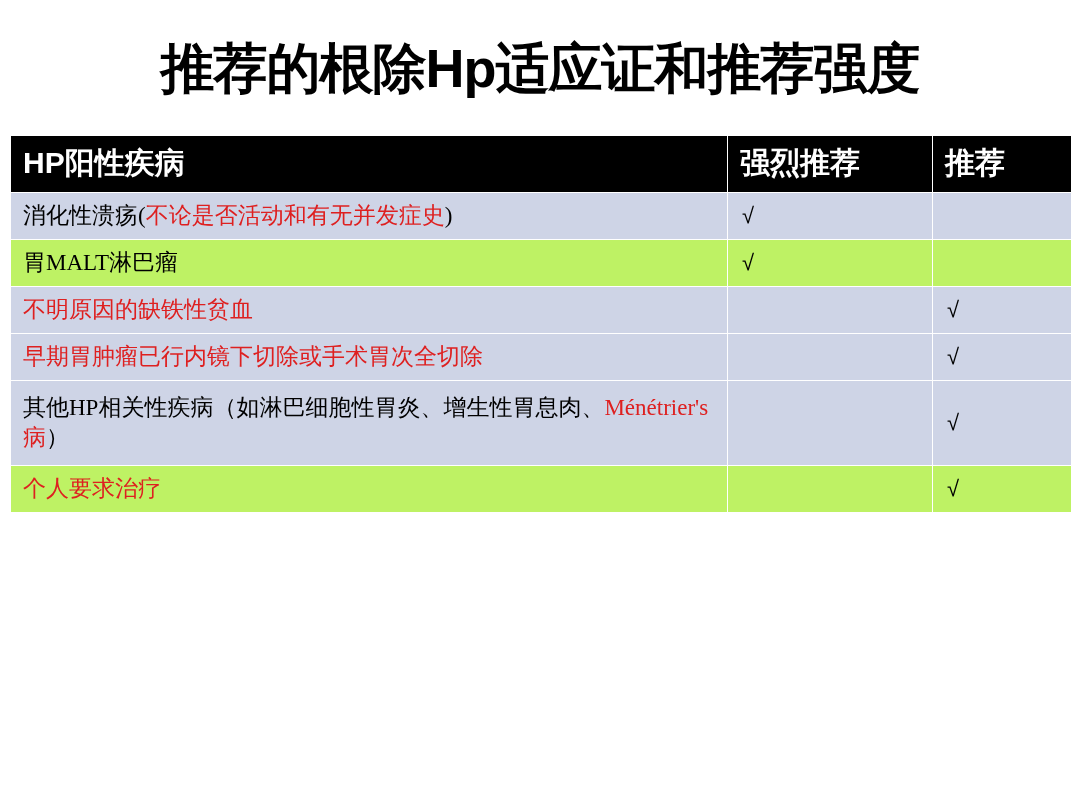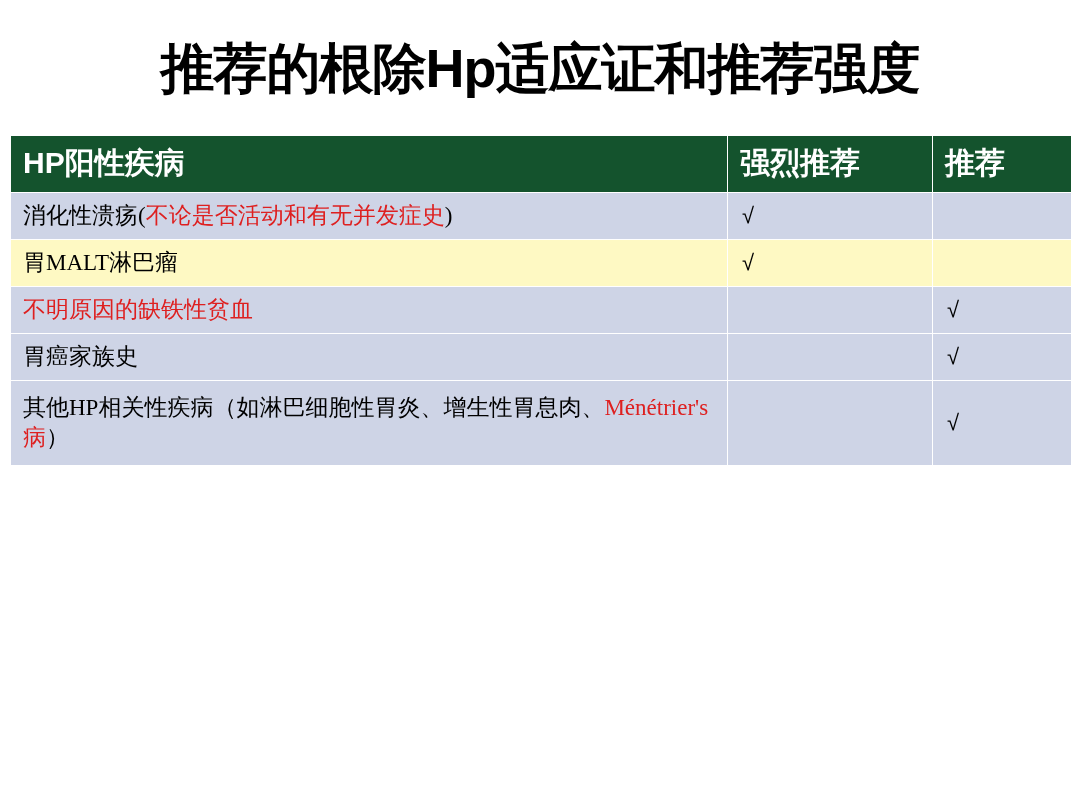--- a/index.html
+++ b/index.html
@@ -44,21 +44,21 @@
     border-spacing: 1px;
     width: 1060px;
     table-layout: fixed;
     background: #ffffff;
   }
   table.hp-table col.c-disease { width: 716px; }
   table.hp-table col.c-strong  { width: 204px; }
   table.hp-table col.c-rec     { width: 138px; }
 
   thead th {
-    background: #14532d;
+    background: #000000;
     color: #ffffff;
     font-family: "Liberation Sans", sans-serif;
     font-weight: bold;
     font-size: 30px;
     line-height: 36px;
     text-align: left;
     padding: 8px 12px 10px 12px;
     height: 38px;
     vertical-align: middle;
     white-space: nowrap;
@@ -66,21 +66,21 @@
   tbody td {
     font-family: "Liberation Serif", "DejaVu Serif", serif;
     font-size: 23px;
     line-height: 30px;
     color: #000000;
     padding: 7px 10px 7px 12px;
     vertical-align: middle;
     height: 32px;
   }
   tbody tr.shade-dark td { background: #CED4E6; }
-  tbody tr.shade-light td { background: #fef9c3; }
+  tbody tr.shade-light td { background: #bef264; }
 
   td.mark {
     font-family: "Liberation Sans", sans-serif;
     font-size: 22px;
     color: #000000;
     text-align: left;
     padding-left: 14px;
   }
   td.disease { white-space: normal; }
   .red { color: #DE2020; }
@@ -118,26 +118,31 @@
             <td class="disease"><span class="blk">胃MALT淋巴瘤</span></td>
             <td class="mark">√</td>
             <td class="mark"></td>
           </tr>
           <tr class="shade-dark">
             <td class="disease"><span class="red">不明原因的缺铁性贫血</span></td>
             <td class="mark"></td>
             <td class="mark">√</td>
           </tr>
           <tr class="shade-dark">
-            <td class="disease"><span class="blk">胃癌家族史</span></td>
+            <td class="disease"><span class="red">早期胃肿瘤已行内镜下切除或手术胃次全切除</span></td>
             <td class="mark"></td>
             <td class="mark">√</td>
           </tr>
           <tr class="shade-dark">
             <td class="disease tall"><span class="blk">其他HP相关性疾病（如淋巴细胞性胃炎、增生性胃息肉、</span><span class="red">Ménétrier's病</span><span class="blk">）</span></td>
             <td class="mark tall"></td>
             <td class="mark tall">√</td>
           </tr>
+          <tr class="shade-light">
+            <td class="disease"><span class="red">个人要求治疗</span></td>
+            <td class="mark"></td>
+            <td class="mark">√</td>
+          </tr>
         </tbody>
     </table>
   </div>
 
 </div>
 
 </body></html>

